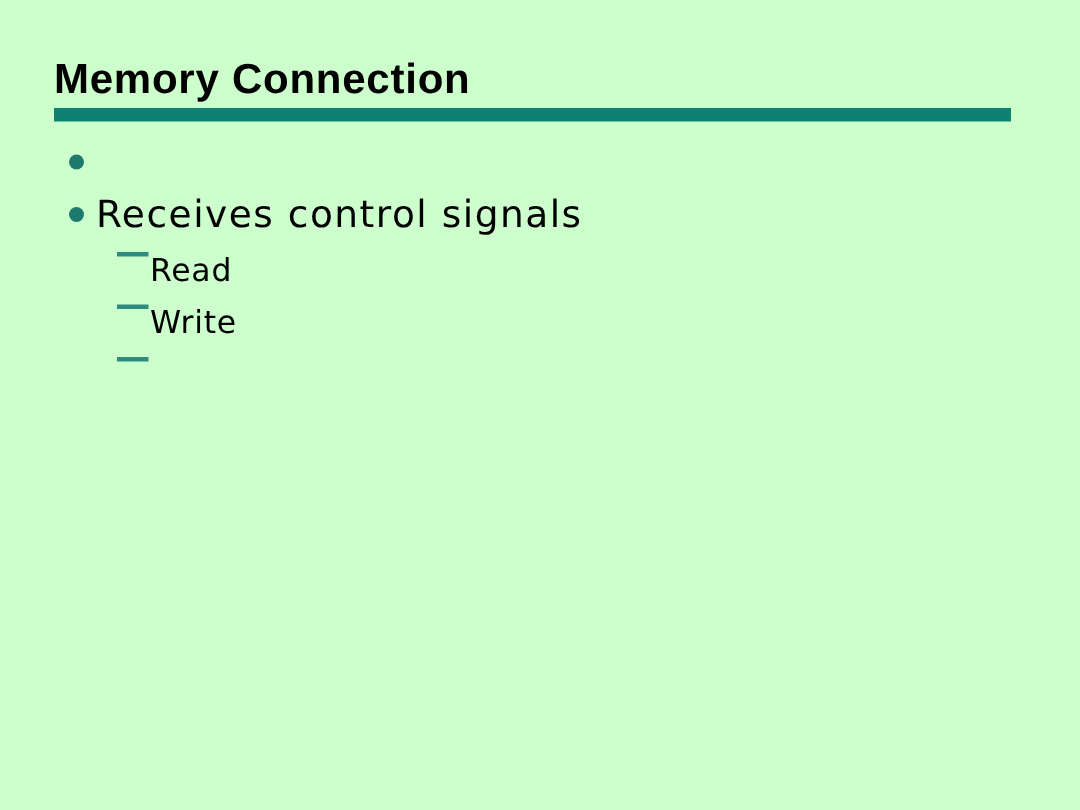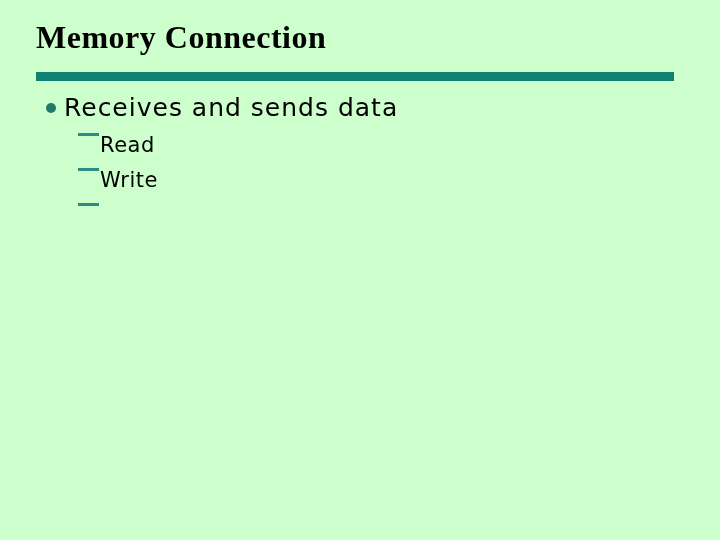--- a/index.html
+++ b/index.html
@@ -14,25 +14,25 @@
     font-family: "DejaVu Sans", sans-serif;
   }
   .slide {
     position: relative;
     width: 720px;
     height: 540px;
   }
   .title {
     position: absolute;
     left: 36px;
-    top: 24px;
+    top: 40px;
     margin: 0;
-    font-family: Liberation Serif, serif;
+    font-family: Liberation Sans, sans-serif;
     font-weight: bold;
-    font-size: 32px;
+    font-size: 28px;
     line-height: 26px;
     letter-spacing: 0.5px;
     color: var(--text, #000000);
     white-space: nowrap;
   }
   .rule {
     position: absolute;
     left: 36px;
     top: 72px;
     width: 638px;
@@ -88,24 +88,27 @@
 <div class="slide">
 
   <h1 class="title">Memory Connection</h1>
 
   <div class="rule"></div>
 
   <div class="content">
 
     <div class="bullet-row">
       <span class="bullet-dot"></span>
-      <span>Receives and sends data</span>
     </div>
 
 
+    <div class="bullet-row">
+      <span class="bullet-dot"></span>
+      <span>Receives control signals</span>
+    </div>
 
     <div class="sub-list">
 
       <div class="sub-row">
         <span class="sub-dash"></span>
         <span>Read</span>
       </div>
 
       <div class="sub-row">
         <span class="sub-dash"></span>

